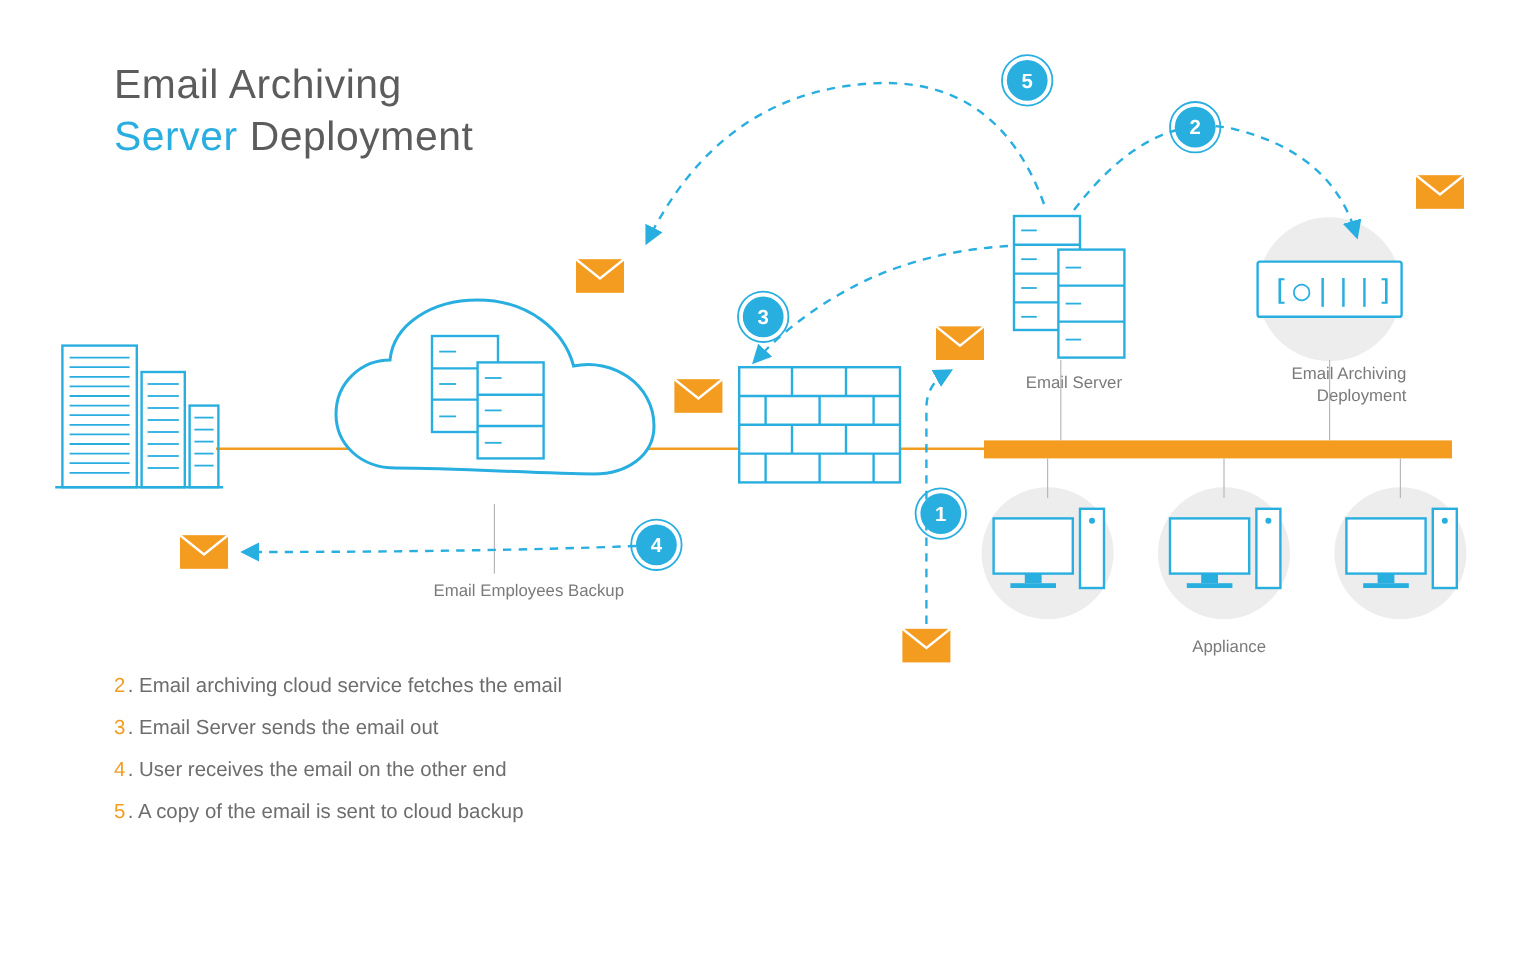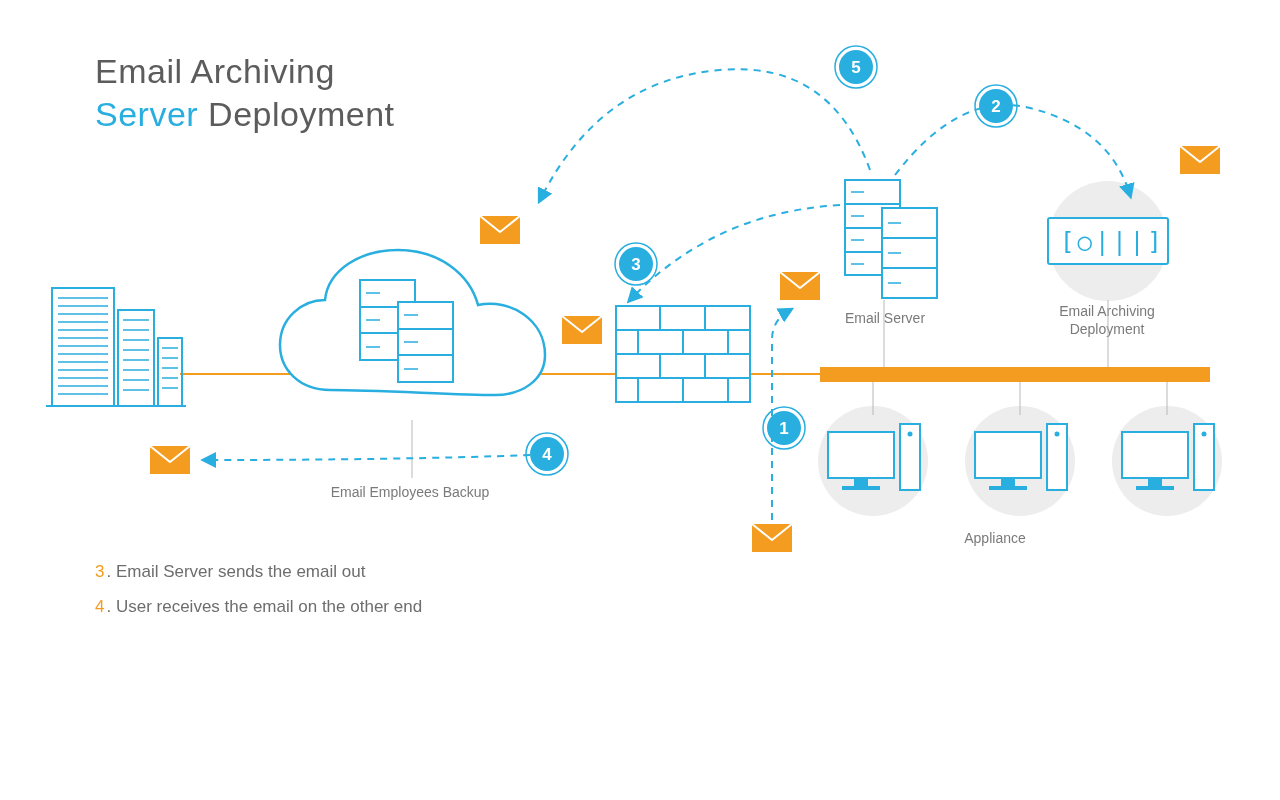--- a/index.html
+++ b/index.html
@@ -35,21 +35,21 @@
     font-size: 17px;
     color: #6d6d6d;
     line-height: 2.05;
     font-weight: 300;
   }
   .legend .n { color: #f39c1f; font-weight: 500; margin-right: 2px; }
   .label {
     position: absolute;
     font-size: 14px;
     color: #7a7a7a;
-    text-align: center;
+    text-align: right;
     font-weight: 300;
   }
   svg.stage {
     position: absolute;
     left: 0; top: 0;
     width: 1280px;
     height: 800px;
     overflow: visible;
   }
 </style>
@@ -67,22 +67,24 @@
 
   <div class="label" style="left:300px; top:484px; width:220px;">Email Employees Backup</div>
   <div class="label" style="left:835px; top:310px; width:100px;">Email Server</div>
   <div class="label" style="left:1042px; top:303px; width:130px; line-height:1.25;">
     <span>Email Archiving</span><br>
     <span>Deployment</span>
   </div>
   <div class="label" style="left:935px; top:530px; width:120px;">Appliance</div>
 
   <div class="legend">
+    <div><span class="n">2</span>. <span>Email archiving cloud service fetches the email</span></div>
     <div><span class="n">3</span>. <span>Email Server sends the email out</span></div>
     <div><span class="n">4</span>. <span>User receives the email on the other end</span></div>
+    <div><span class="n">5</span>. <span>A copy of the email is sent to cloud backup</span></div>
   </div>
 
   <svg class="stage" viewBox="0 0 1280 800">
     <defs>
       <marker id="arrowBlue" viewBox="0 0 10 10" refX="7" refY="5" markerWidth="8" markerHeight="8" orient="auto-start-reverse">
         <path d="M 0 0 L 10 5 L 0 10 z" fill="#29aee0"></path>
       </marker>
     </defs>
 
     <circle cx="1108" cy="241" r="60" fill="#ededed"></circle>

